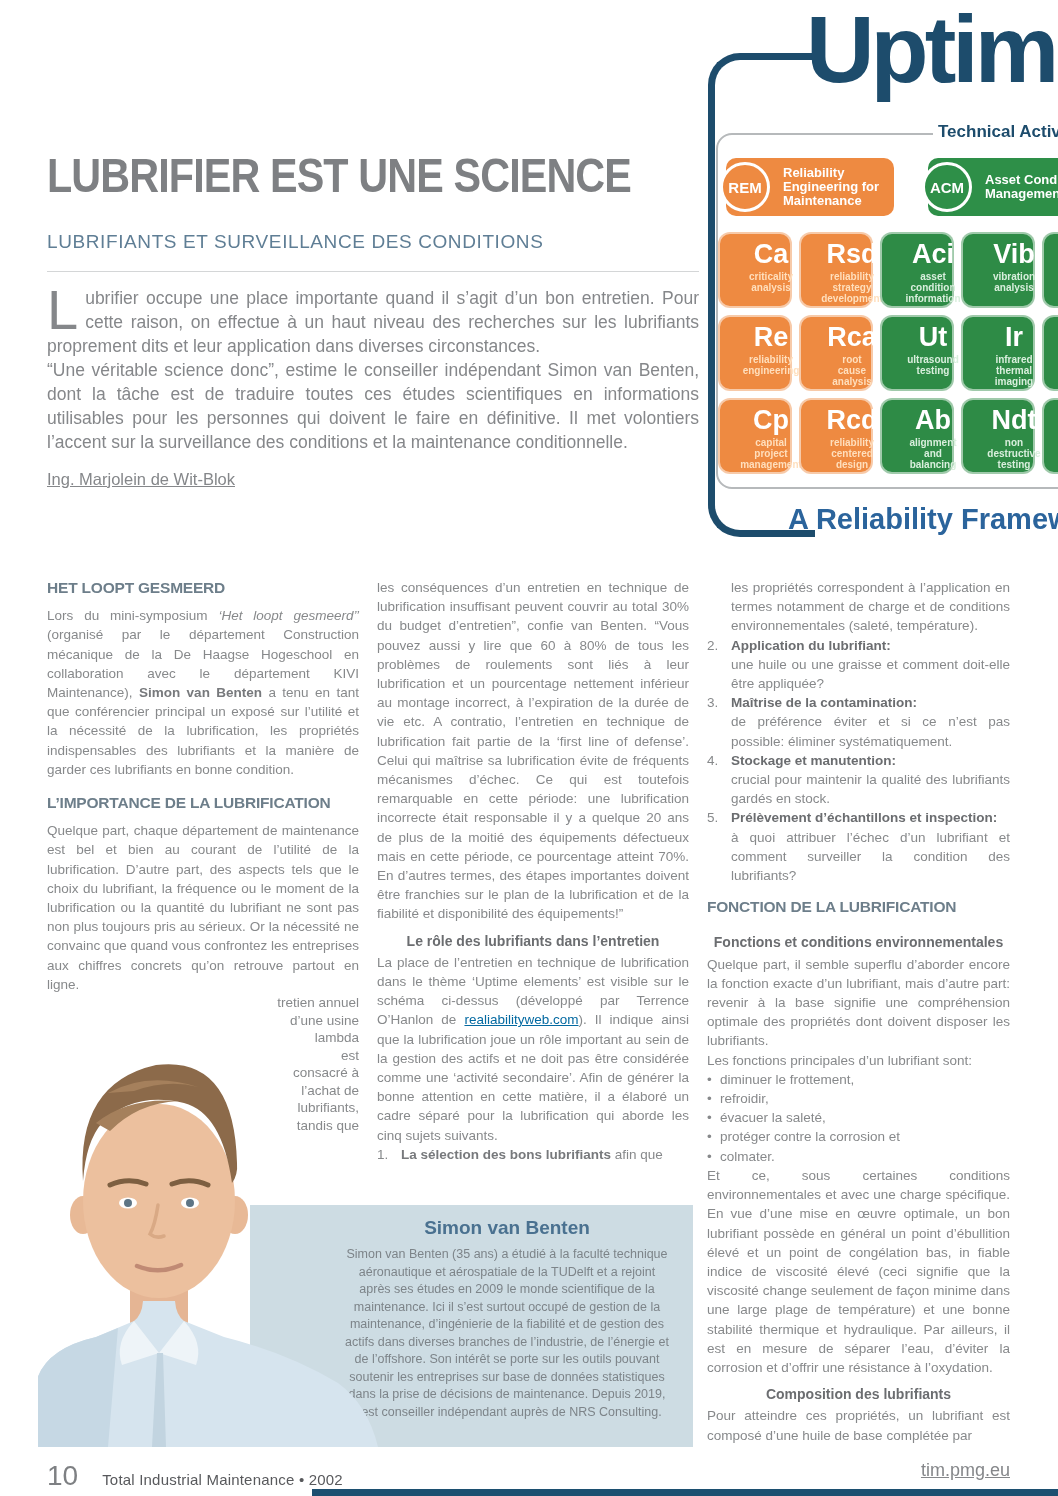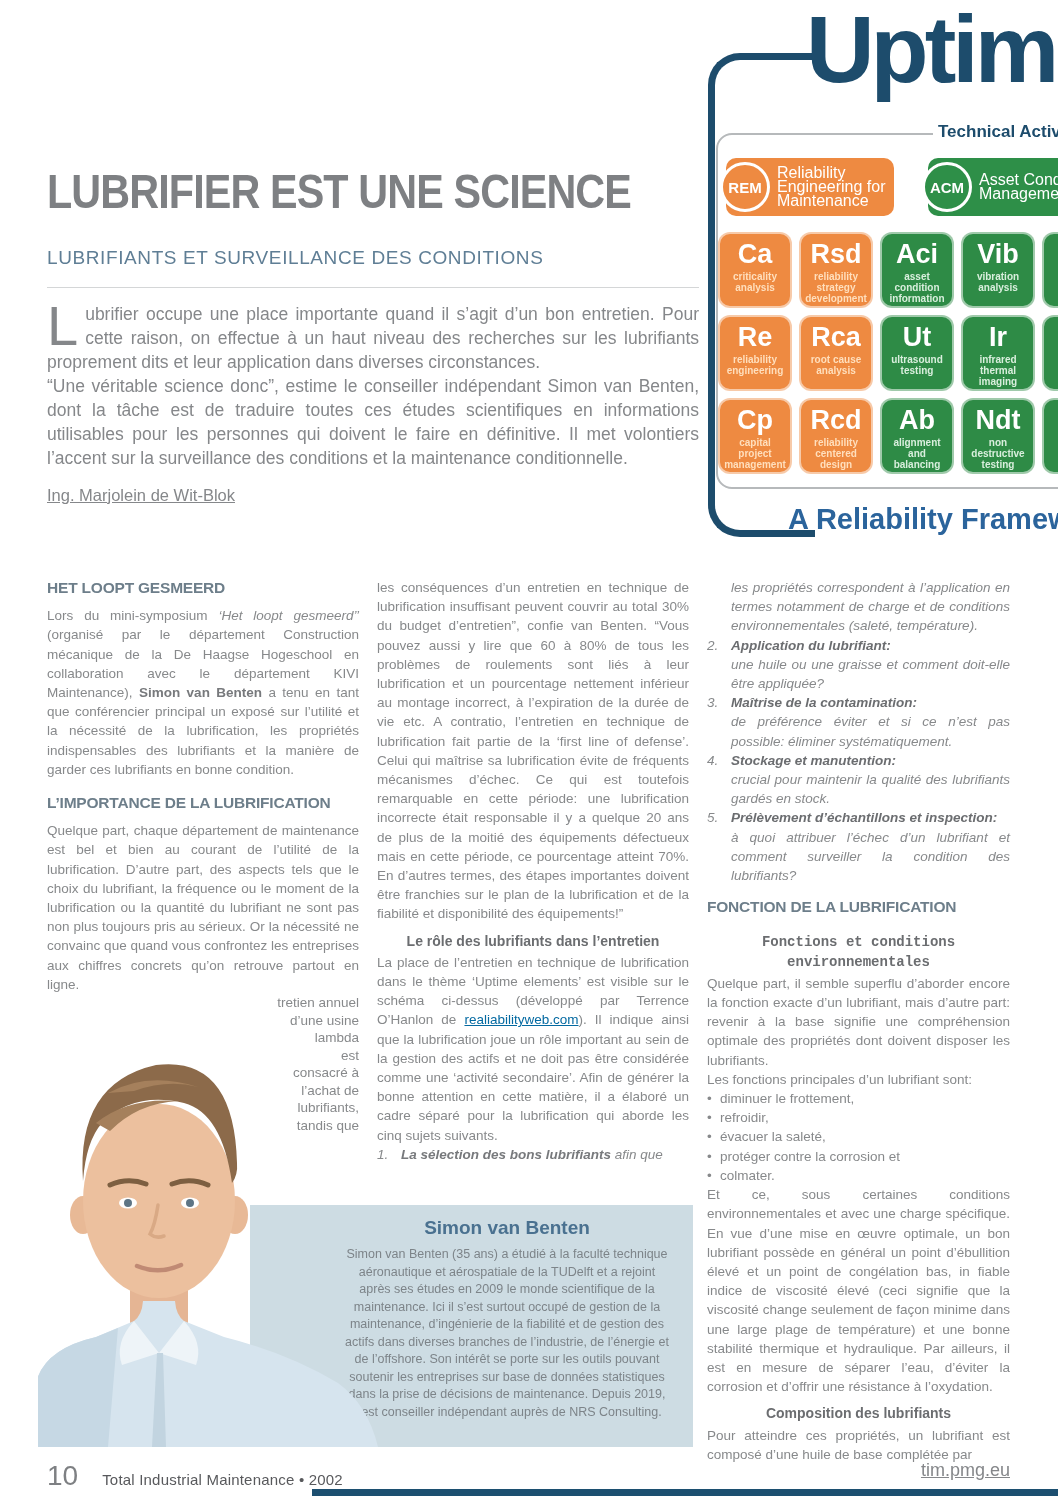--- a/index.html
+++ b/index.html
@@ -1,20 +1,20 @@
 <!DOCTYPE html>
 <html><head>
 <meta charset="utf-8">
 <style>
   html,body{margin:0;padding:0;background:#e8e8e8;}
   .page{position:relative;width:1058px;height:1496px;background:#ffffff;margin:0 auto;
         font-family:"Liberation Sans",sans-serif;overflow:hidden;}
 
   
-  .header{position:absolute;left:47px;top:164px;width:652px;}
+  .header{position:absolute;left:47px;top:148px;width:652px;}
   .main-title{font-size:48px;font-weight:bold;color:#7e8083;letter-spacing:-1px;
               transform:scaleX(0.86);transform-origin:left;white-space:nowrap;line-height:56px;}
   .subtitle{margin-top:20px;font-size:19px;color:#5f7e95;letter-spacing:0.6px;line-height:35px;}
   .rule{margin-top:12px;border-top:1px solid #d4d6d7;width:652px;}
   .intro{margin-top:14px;font-size:17.5px;line-height:24px;color:#85878a;text-align:justify;}
   .dropcap{float:left;font-size:56px;line-height:43px;padding:2px 7px 0 0;color:#85878a;font-weight:400;}
   .author{margin-top:16px;font-size:16.5px;color:#85878a;text-decoration:underline;}
 
   
   .diagram{position:absolute;left:700px;top:0;width:358px;height:572px;overflow:hidden;}
@@ -27,25 +27,25 @@
   .framelabel{position:absolute;left:233px;top:122px;font-size:17px;font-weight:bold;
               color:#1d4c6c;background:#ffffff;padding:0 5px;white-space:nowrap;}
   .badge{position:absolute;top:158px;height:58px;border-radius:10px;display:flex;align-items:center;color:#fff;}
   .badge.rem{left:26px;width:168px;background:#ee8a41;}
   .badge.acm{left:228px;width:180px;background:#2e8f48;}
   .badge-circle{flex:0 0 auto;width:44px;height:44px;margin-left:-6px;border-radius:50%;
                 border:3px solid #ffffff;display:flex;align-items:center;justify-content:center;
                 font-size:15px;font-weight:bold;}
   .badge.rem .badge-circle{background:#ee8a41;}
   .badge.acm .badge-circle{background:#2e8f48;}
-  .badge-label{font-size:16px;font-weight:normal;line-height:14px;margin-left:7px;}
+  .badge-label{font-size:13px;font-weight:bold;line-height:14px;margin-left:13px;}
   .tiles{position:absolute;left:18px;top:232px;display:grid;
          grid-template-columns:repeat(5,74px);grid-auto-rows:76px;gap:7px;}
   .tile{border-radius:12px;color:#fff;display:flex;flex-direction:column;align-items:center;
-        padding-top:5px;box-sizing:border-box;border:2px solid rgba(255,255,255,0.55);}
+        padding-top:5px;box-sizing:border-box;border:2px solid rgba(255,255,255,0.55);padding-left:32px;}
   .tile.orange{background:#ee8a41;}
   .tile.green{background:#2e8b46;}
   .tile-sym{font-size:27px;font-weight:bold;line-height:30px;}
   .tile-name{font-size:10px;line-height:11px;text-align:center;margin-top:2px;font-weight:bold;padding:0 2px;}
   .tile.orange .tile-name{color:#ffdfbd;}
   .tile.green .tile-name{color:#d9efdd;}
   .caption{position:absolute;left:88px;top:503px;font-size:29px;font-weight:bold;
            color:#2b649c;white-space:nowrap;}
 
   
@@ -56,21 +56,21 @@
   .sect{font-size:15.5px;font-weight:bold;color:#6d7e8a;letter-spacing:-0.2px;
         margin:0 0 9px 0;text-align:left;}
   .sect.mt{margin-top:12px;}
   .col p{margin:0 0 0 0;}
   .col p.gap{margin-bottom:14px;}
   .subhead{font-weight:bold;color:#6b6d70;font-size:14px;margin:8px 0 2px 0;text-align:center;}
   .b{font-weight:bold;color:#77797c;}
   .i{font-style:italic;}
   .link{color:#0369a1;text-decoration:underline;}
   .wrap-frag{width:116px;margin-left:auto;text-align:right;line-height:17.5px;white-space:pre-line;}
-  .li{position:relative;padding-left:24px;text-align:justify;font-style:italic;}
+  .li{position:relative;padding-left:24px;text-align:justify;}
   .li .num{position:absolute;left:0;top:0;}
   .li .head{font-weight:bold;color:#6b6d70;display:block;text-align:left;}
   .bullet{position:relative;padding-left:13px;text-align:left;}
   .bullet::before{content:"\2022";position:absolute;left:0;}
 
   
   .bio-box{position:absolute;left:250px;top:1205px;width:443px;height:242px;background:#cddce3;
            z-index:2;box-sizing:border-box;padding:12px 24px 10px 95px;text-align:center;}
   .bio-title{font-size:19px;font-weight:bold;color:#4a7190;margin-bottom:7px;}
   .bio-text{font-size:12.5px;line-height:17.5px;color:#7d8489;}
@@ -195,21 +195,21 @@
     <div class="li"><span class="num">1.</span><span class="b">La sélection des bons lubrifiants</span><span> afin que</span></div>
   </div>
 
   <div class="col col3">
     <div class="li"><span>les propriétés correspondent à l’application en termes notamment de charge et de conditions environnementales (saleté, température).</span></div>
     <div class="li"><span class="num">2.</span><span class="head">Application du lubrifiant:</span><span>une huile ou une graisse et comment doit-elle être appliquée?</span></div>
     <div class="li"><span class="num">3.</span><span class="head">Maîtrise de la contamination:</span><span>de préférence éviter et si ce n’est pas possible: éliminer systématiquement.</span></div>
     <div class="li"><span class="num">4.</span><span class="head">Stockage et manutention:</span><span>crucial pour maintenir la qualité des lubrifiants gardés en stock.</span></div>
     <div class="li"><span class="num">5.</span><span class="head">Prélèvement d’échantillons et inspection:</span><span>à quoi attribuer l’échec d’un lubrifiant et comment surveiller la condition des lubrifiants?</span></div>
     <div class="sect mt">FONCTION DE LA LUBRIFICATION</div>
-    <div class="subhead" style="margin-top:17px;font-family:Liberation Mono, monospace;">Fonctions et conditions environnementales</div>
+    <div class="subhead" style="margin-top:17px;">Fonctions et conditions environnementales</div>
     <p>Quelque part, il semble superflu d’aborder encore la fonction exacte d’un lubrifiant, mais d’autre part: revenir à la base signifie une compréhension optimale des propriétés dont doivent disposer les lubrifiants.</p>
     <p>Les fonctions principales d’un lubrifiant sont:</p>
     <div class="bullet">diminuer le frottement,</div>
     <div class="bullet">refroidir,</div>
     <div class="bullet">évacuer la saleté,</div>
     <div class="bullet">protéger contre la corrosion et</div>
     <div class="bullet">colmater.</div>
     <p>Et ce, sous certaines conditions environnementales et avec une charge spécifique. En vue d’une mise en œuvre optimale, un bon lubrifiant possède en général un point d’ébullition élevé et un point de congélation bas, in fiable indice de viscosité élevé (ceci signifie que la viscosité change seulement de façon minime dans une large plage de température) et une bonne stabilité thermique et hydraulique. Par ailleurs, il est en mesure de séparer l’eau, d’éviter la corrosion et d’offrir une résistance à l’oxydation.</p>
     <div class="subhead">Composition des lubrifiants</div>
     <p>Pour atteindre ces propriétés, un lubrifiant est composé d’une huile de base complétée par</p>

